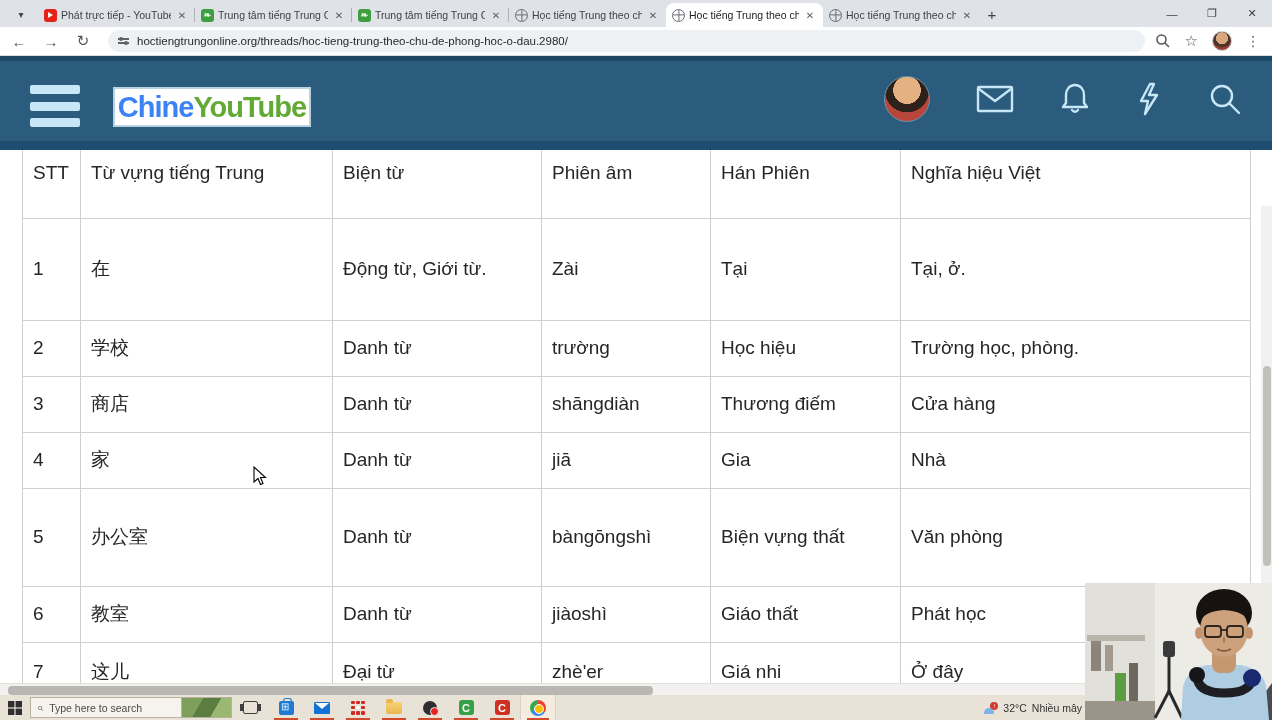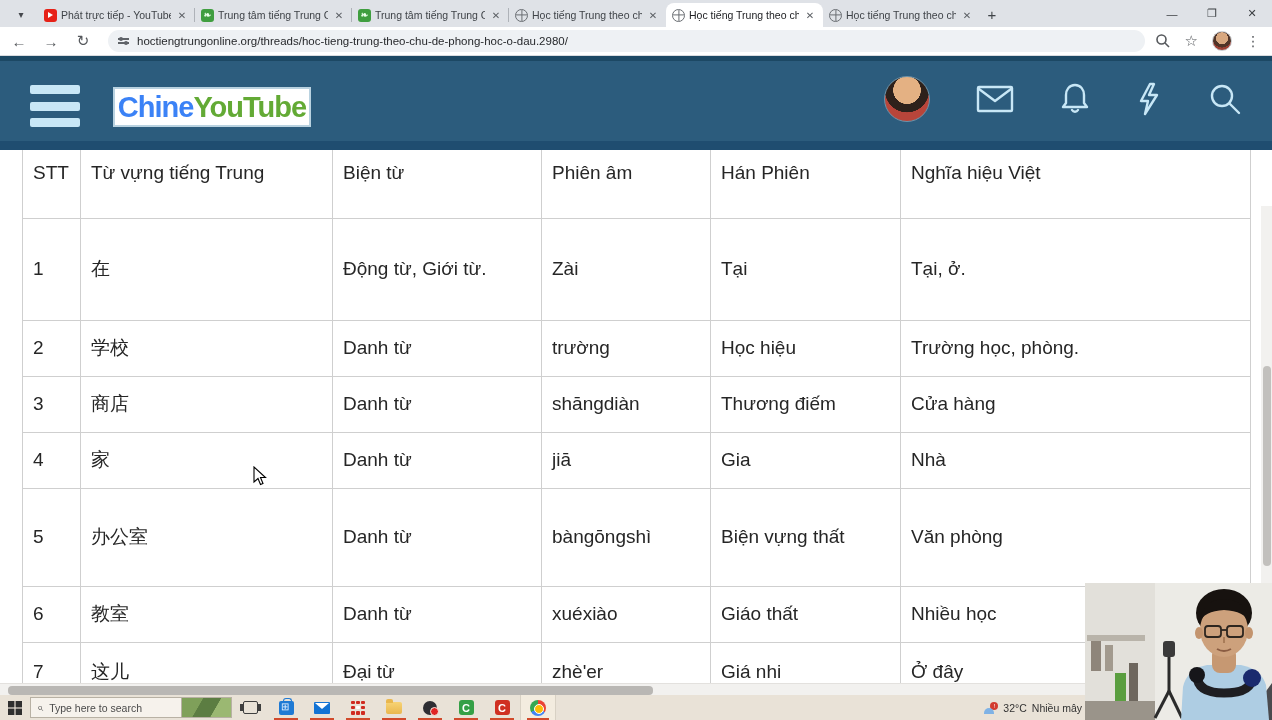--- a/index.html
+++ b/index.html
@@ -242,23 +242,23 @@
               <td class="tu">办公室</td>
               <td class="loai">Danh từ</td>
               <td class="pa">bàngōngshì</td>
               <td class="hv">Biện vựng thất</td>
               <td class="nghia">Văn phòng</td>
             </tr>
             <tr>
               <td class="stt">6</td>
               <td class="tu">教室</td>
               <td class="loai">Danh từ</td>
-              <td class="pa">xuéxiào</td>
+              <td class="pa">jiàoshì</td>
               <td class="hv">Giáo thất</td>
-              <td class="nghia">Nhiều học</td>
+              <td class="nghia">Phát học</td>
             </tr>
             <tr>
               <td class="stt">7</td>
               <td class="tu">这儿</td>
               <td class="loai">Đại từ</td>
               <td class="pa">zhè'er</td>
               <td class="hv">Giá nhi</td>
               <td class="nghia">Ở đây</td>
             </tr>
           </tbody>

